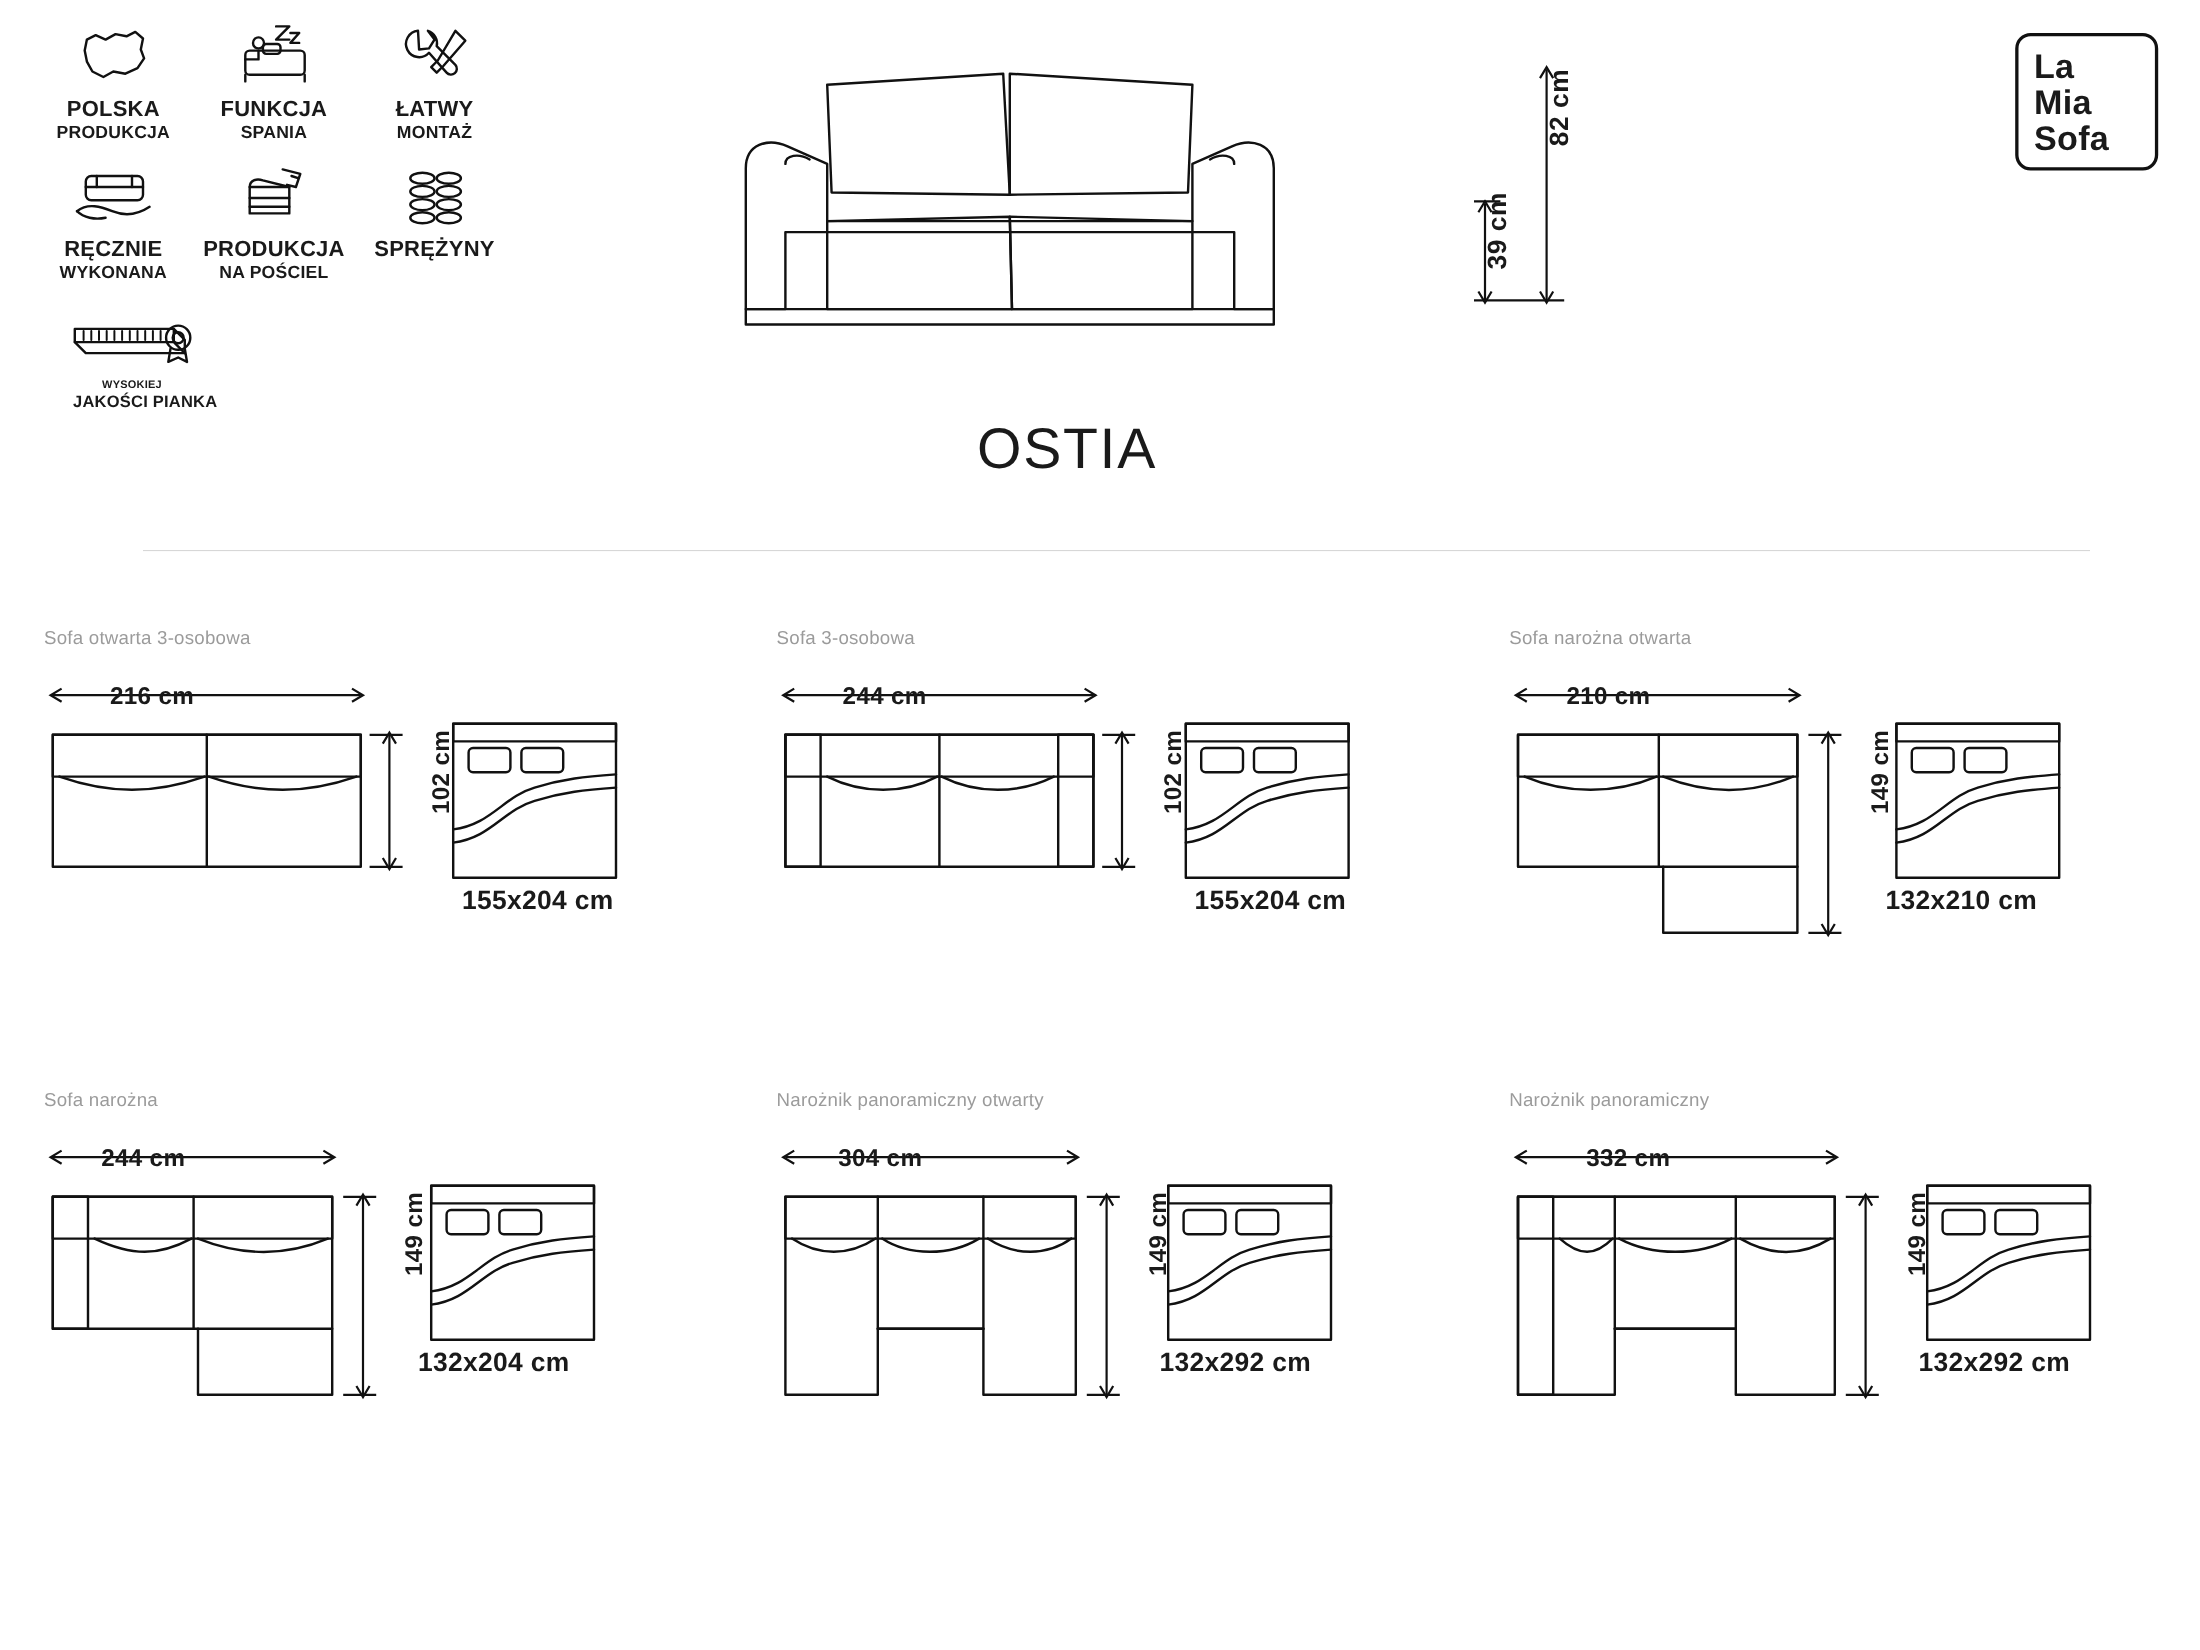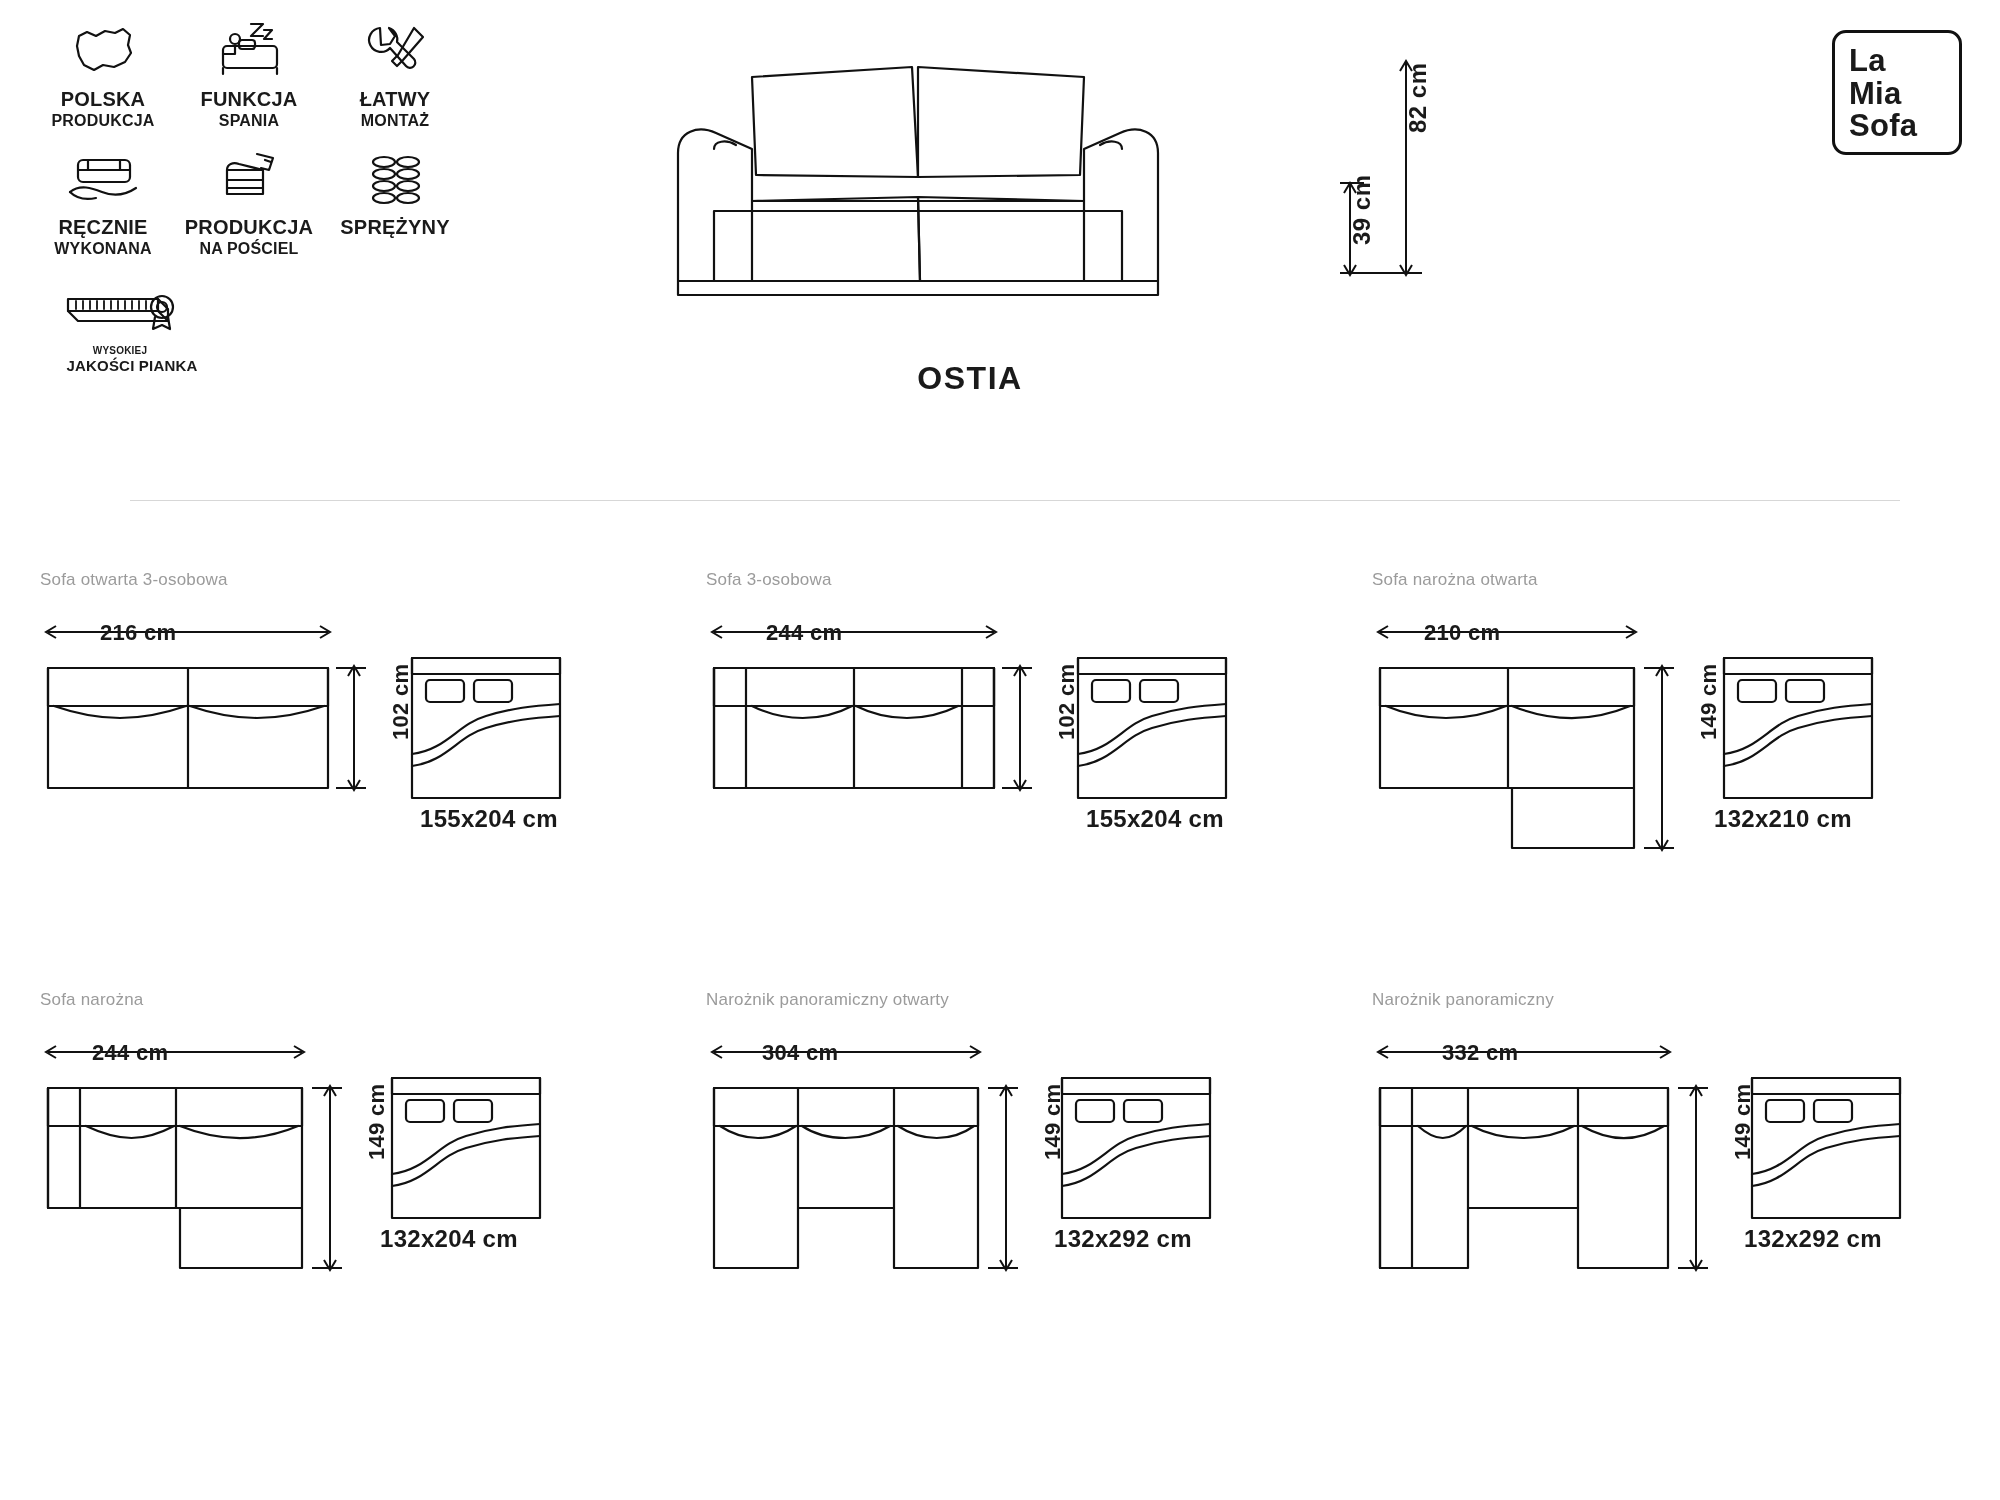--- a/index.html
+++ b/index.html
@@ -65,25 +65,25 @@
     top: 45px;
   }
   #hero-dims {
     position: absolute;
     left: 1310px;
     top: 55px;
   }
   #product-name {
     position: absolute;
     left: 660px;
-    top: 360px;
+    top: 378px;
     width: 620px;
     text-align: center;
-    font-size: 32px;
-    font-weight: bold;
+    font-size: 52px;
+    font-weight: normal;
     letter-spacing: 1.5px;
   }
 
   
   #logo {
     position: absolute;
     right: 38px;
     top: 30px;
     width: 130px;
     height: 125px;

